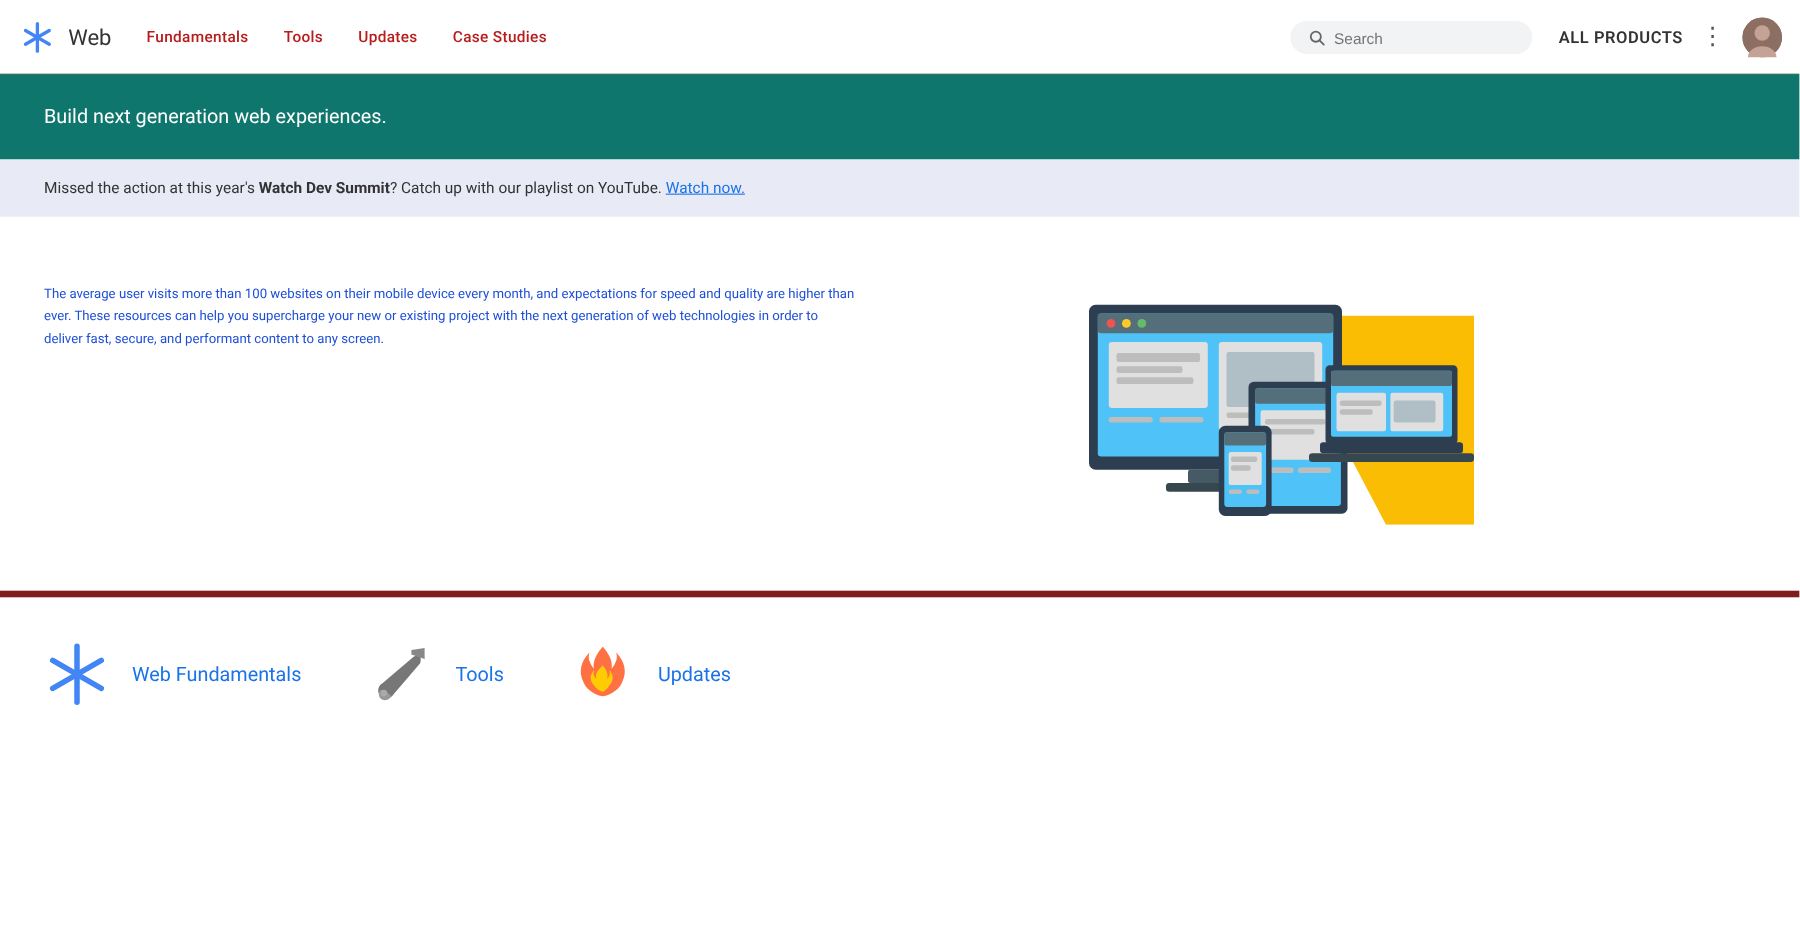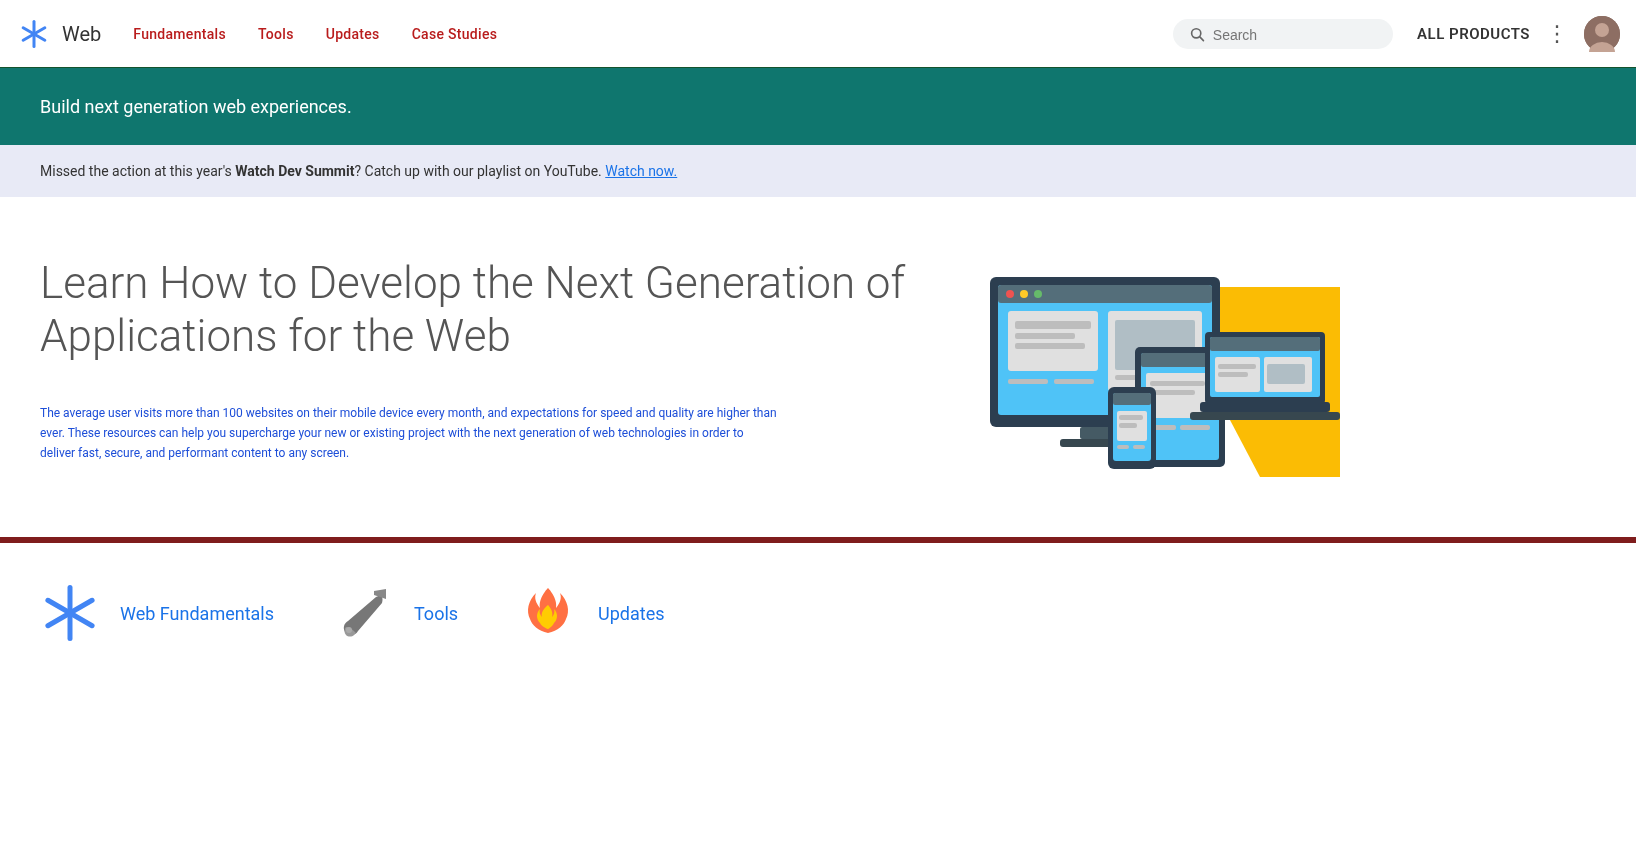--- a/index.html
+++ b/index.html
@@ -238,21 +238,20 @@
 </div>
 
 <div class="announcement-bar">
   <p class="announcement-text">
     <span>Missed the action at this year's </span><strong>Watch Dev Summit</strong><span>? Catch up with our playlist on YouTube.</span>&nbsp;<a class="announcement-link" href="#">Watch now.</a>
   </p>
 </div>
 
 <div class="main-content">
   <div class="main-text">
-    <h1 class="main-heading">Learn How to Develop the Next Generation of Applications for the Web</h1>
     <p class="main-body">The average user visits more than 100 websites on their mobile device every month, and expectations for speed and quality are higher than ever. These resources can help you supercharge your new or existing project with the next generation of web technologies in order to deliver fast, secure, and performant content to any screen.</p>
   </div>
 
   <div class="illustration-container">
     <svg width="360" height="220" viewBox="0 0 360 220">
 
       <polygon points="180,30 360,30 360,220 280,220" fill="#fbbc04"></polygon>
 
       <rect x="10" y="20" width="230" height="150" rx="6" fill="#2c3e50"></rect>
       <rect x="18" y="28" width="214" height="130" rx="3" fill="#4fc3f7"></rect>

